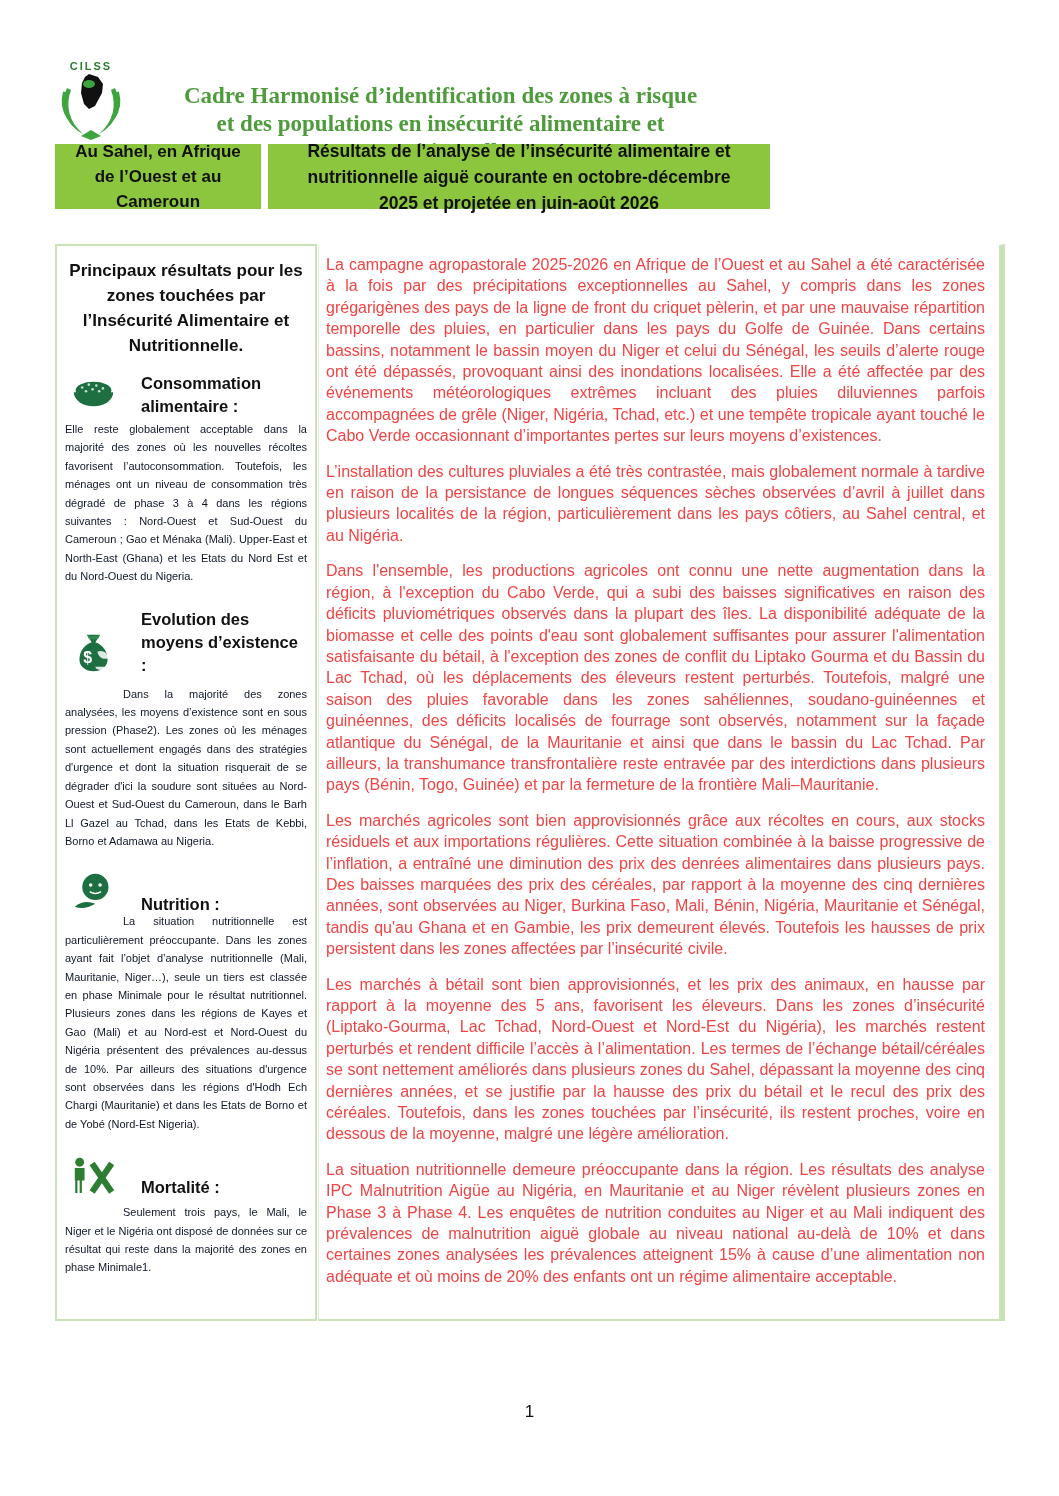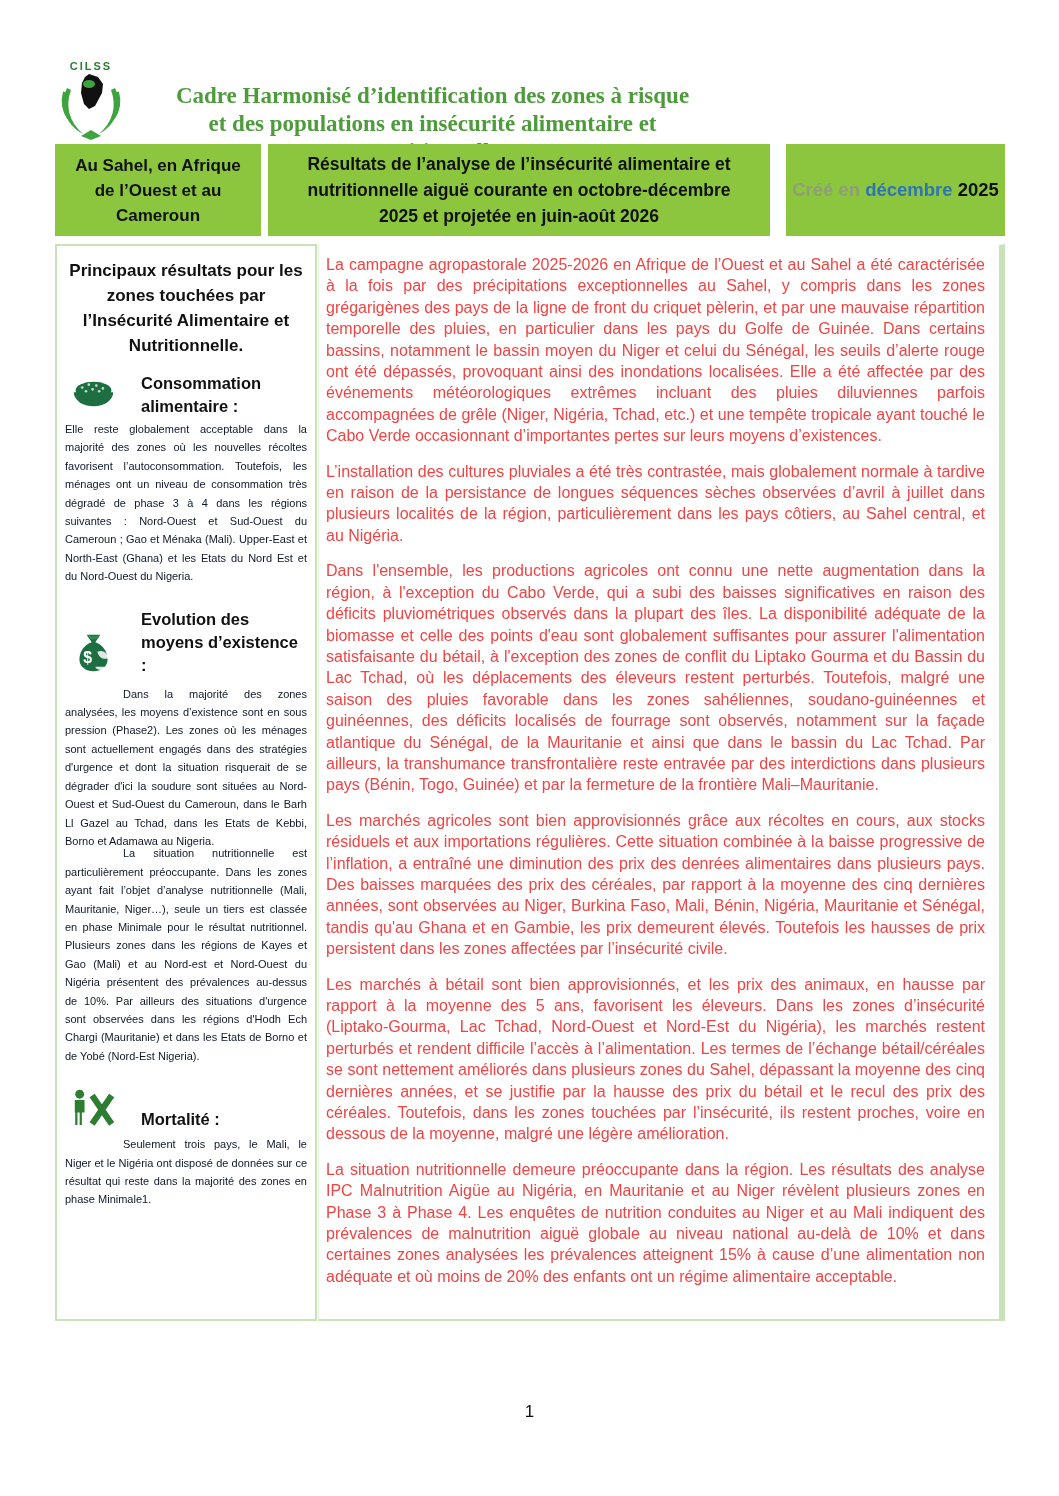--- a/index.html
+++ b/index.html
@@ -3,30 +3,30 @@
 <meta charset="utf-8">
 <title>Cadre Harmonisé — Fiche de communication</title>
 <style>
   * { margin:0; padding:0; box-sizing:border-box; }
   html,body { background:#ffffff; }
   body { font-family:"Liberation Sans", sans-serif; }
   .page { position:relative; width:1059px; height:1496px; background:#ffffff; overflow:hidden;margin-top:24px; }
 
   
   .cilss-logo { position:absolute; left:53px; top:34px; width:76px; height:84px; }
-  .header-title { position:absolute; left:140px; top:58px; width:585px; text-align:center;
+  .header-title { position:absolute; left:148px; top:58px; width:585px; text-align:center;
                   font-family:"Liberation Serif", serif; font-weight:bold; font-size:23px;
                   line-height:28px; color:#4E9B3C; }
   .brand { position:absolute; left:795px; top:60px; width:196px; }
   .brand-name { font-size:20px; font-weight:bold; color:#375623; letter-spacing:0.2px; white-space:nowrap; }
   .brand-bars { display:flex; gap:7px; margin-top:7px; }
   .brand-bars span { flex:1; height:15px; }
 
   
-  .band { position:absolute; left:55px; top:120px; width:950px; height:92px; display:flex; }
+  .band { position:absolute; left:55px; top:120px; width:950px; height:65px; display:flex; }
   .band-cell { background:#8CC63E; color:#111111; font-weight:bold; display:flex;
                align-items:center; justify-content:center; text-align:center; }
   .band-cell.c1 { width:206px; font-size:17px; line-height:25px; padding:0 10px; }
   .band-gap1 { width:7px; background:#ffffff; }
   .band-cell.c2 { width:502px; font-size:17.5px; line-height:26px; padding:0 26px; }
   .band-gap2 { width:16px; background:#ffffff; }
   .band-cell.c3 { flex:1; font-weight:bold; font-size:18.5px; }
   .c3 .made-prefix { color:#8E9E75; }
   .c3 .made-month  { color:#2E74B5; }
   .c3 .made-year   { color:#111111; }
@@ -72,25 +72,20 @@
     <div>Cadre Harmonisé d’identification des zones à risque</div>
     <div>et des populations en insécurité alimentaire et nutritionnelle</div>
   </div>
 
 
   <div class="band">
     <div class="band-cell c1">Au Sahel, en Afrique de l’Ouest et au Cameroun</div>
     <div class="band-gap1"></div>
     <div class="band-cell c2">Résultats de l’analyse de l’insécurité alimentaire et nutritionnelle aiguë courante en octobre-décembre 2025 et projetée en juin-août 2026</div>
     <div class="band-gap2"></div>
-    <div class="band-cell c3">
-      <span class="made-prefix">Créé en </span>
-      <span class="made-month">décembre </span>
-      <span class="made-year">2025</span>
-    </div>
   </div>
 
   <div class="columns">
 
     <div class="sidebar">
       <div class="sidebar-heading">Principaux résultats pour les zones touchées par l’Insécurité Alimentaire et Nutritionnelle.</div>
 
       <div class="side-section-head">
         <span class="side-icon">
           <svg viewBox="0 0 50 44" width="47" height="42">
@@ -118,20 +113,32 @@
             <path d="M17 4 q7 3 14 0 l-2 4 q-5 2 -10 0 z" fill="#2E8B50"></path>
             <text x="13" y="34" fill="#ffffff" font-size="17" font-weight="bold" font-family="Liberation Sans, sans-serif">$</text>
             <path d="M28 22 q9 -3 12 7 q-9 3 -12 -7 z" fill="#ffffff" opacity="0.85"></path>
             <path d="M26 38 a8 4 0 0 0 16 0 z" fill="#ffffff" opacity="0.85"></path>
           </svg>
         </span>
         <span class="side-title">Evolution des moyens d’existence :</span>
       </div>
       <div class="side-par indent" style="margin-top:8px;">Dans la majorité des zones analysées, les moyens d’existence sont en sous pression (Phase2). Les zones où les ménages sont actuellement engagés dans des stratégies d'urgence et dont la situation risquerait de se dégrader d'ici la soudure sont situées au Nord-Ouest et Sud-Ouest du Cameroun, dans le Barh Ll Gazel au Tchad, dans les Etats de Kebbi, Borno et Adamawa au Nigeria.</div>
 
+      <div class="side-section-head" style="margin-top:20px;">
+        <span class="side-icon">
+          <svg viewBox="0 0 48 48" width="45" height="45">
+            <circle cx="26" cy="17" r="14" fill="#1D6F42"></circle>
+            <circle cx="21" cy="15" r="1.9" fill="#ffffff"></circle>
+            <circle cx="31" cy="15" r="1.9" fill="#ffffff"></circle>
+            <path d="M20 22 q6 4 12 0" stroke="#ffffff" stroke-width="1.6" fill="none"></path>
+            <path d="M4 38 q10 -8 22 -3 q-12 7 -22 3 z" fill="#1D6F42"></path>
+          </svg>
+        </span>
+        <span class="side-title">Nutrition :</span>
+      </div>
       <div class="side-par indent" style="margin-top:-6px;">La situation nutritionnelle est particulièrement préoccupante. Dans les zones ayant fait l’objet d’analyse nutritionnelle (Mali, Mauritanie, Niger…), seule un tiers est classée en phase Minimale pour le résultat nutritionnel. Plusieurs zones dans les régions de Kayes et Gao (Mali) et au Nord-est et Nord-Ouest du Nigéria présentent des prévalences au-dessus de 10%. Par ailleurs des situations d'urgence sont observées dans les régions d'Hodh Ech Chargi (Mauritanie) et dans les Etats de Borno et de Yobé (Nord-Est Nigeria).</div>
 
       <div class="side-section-head" style="margin-top:20px;">
         <span class="side-icon">
           <svg viewBox="0 0 54 44" width="48" height="40">
             <circle cx="12" cy="6.5" r="5" fill="#2E7D32"></circle>
             <path d="M6.5 13 h11 v14 h-3 v14 h-2.5 v-14 h-2.5 l0 14 h-2.5 v-14 h-0.5 z" fill="#2E7D32"></path>
             <path d="M26 8 L48 40 M48 8 L26 40" stroke="#2E7D32" stroke-width="7"></path>
           </svg>
         </span>

